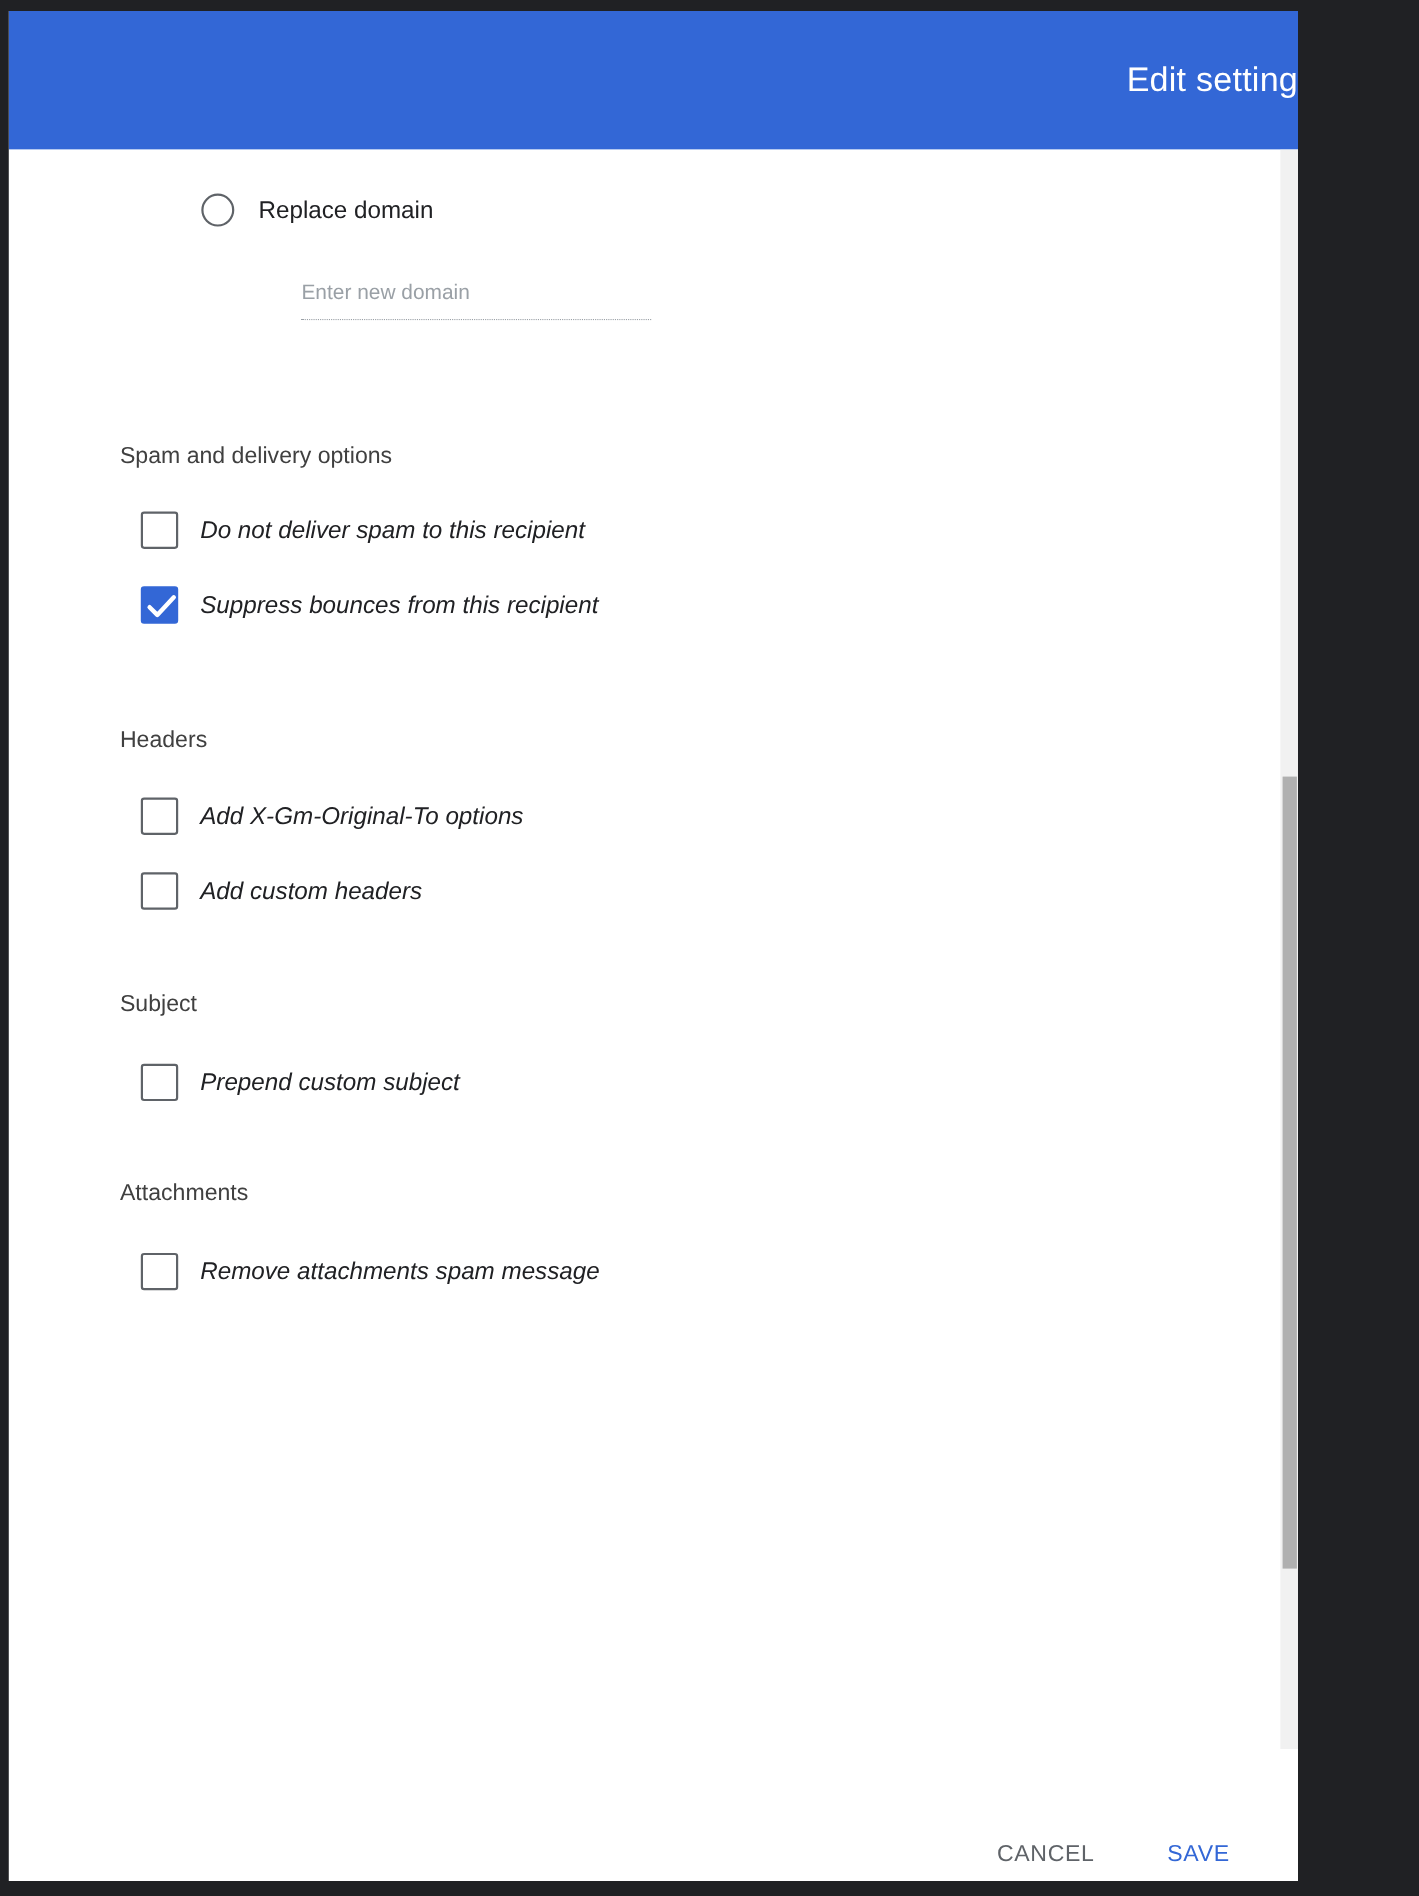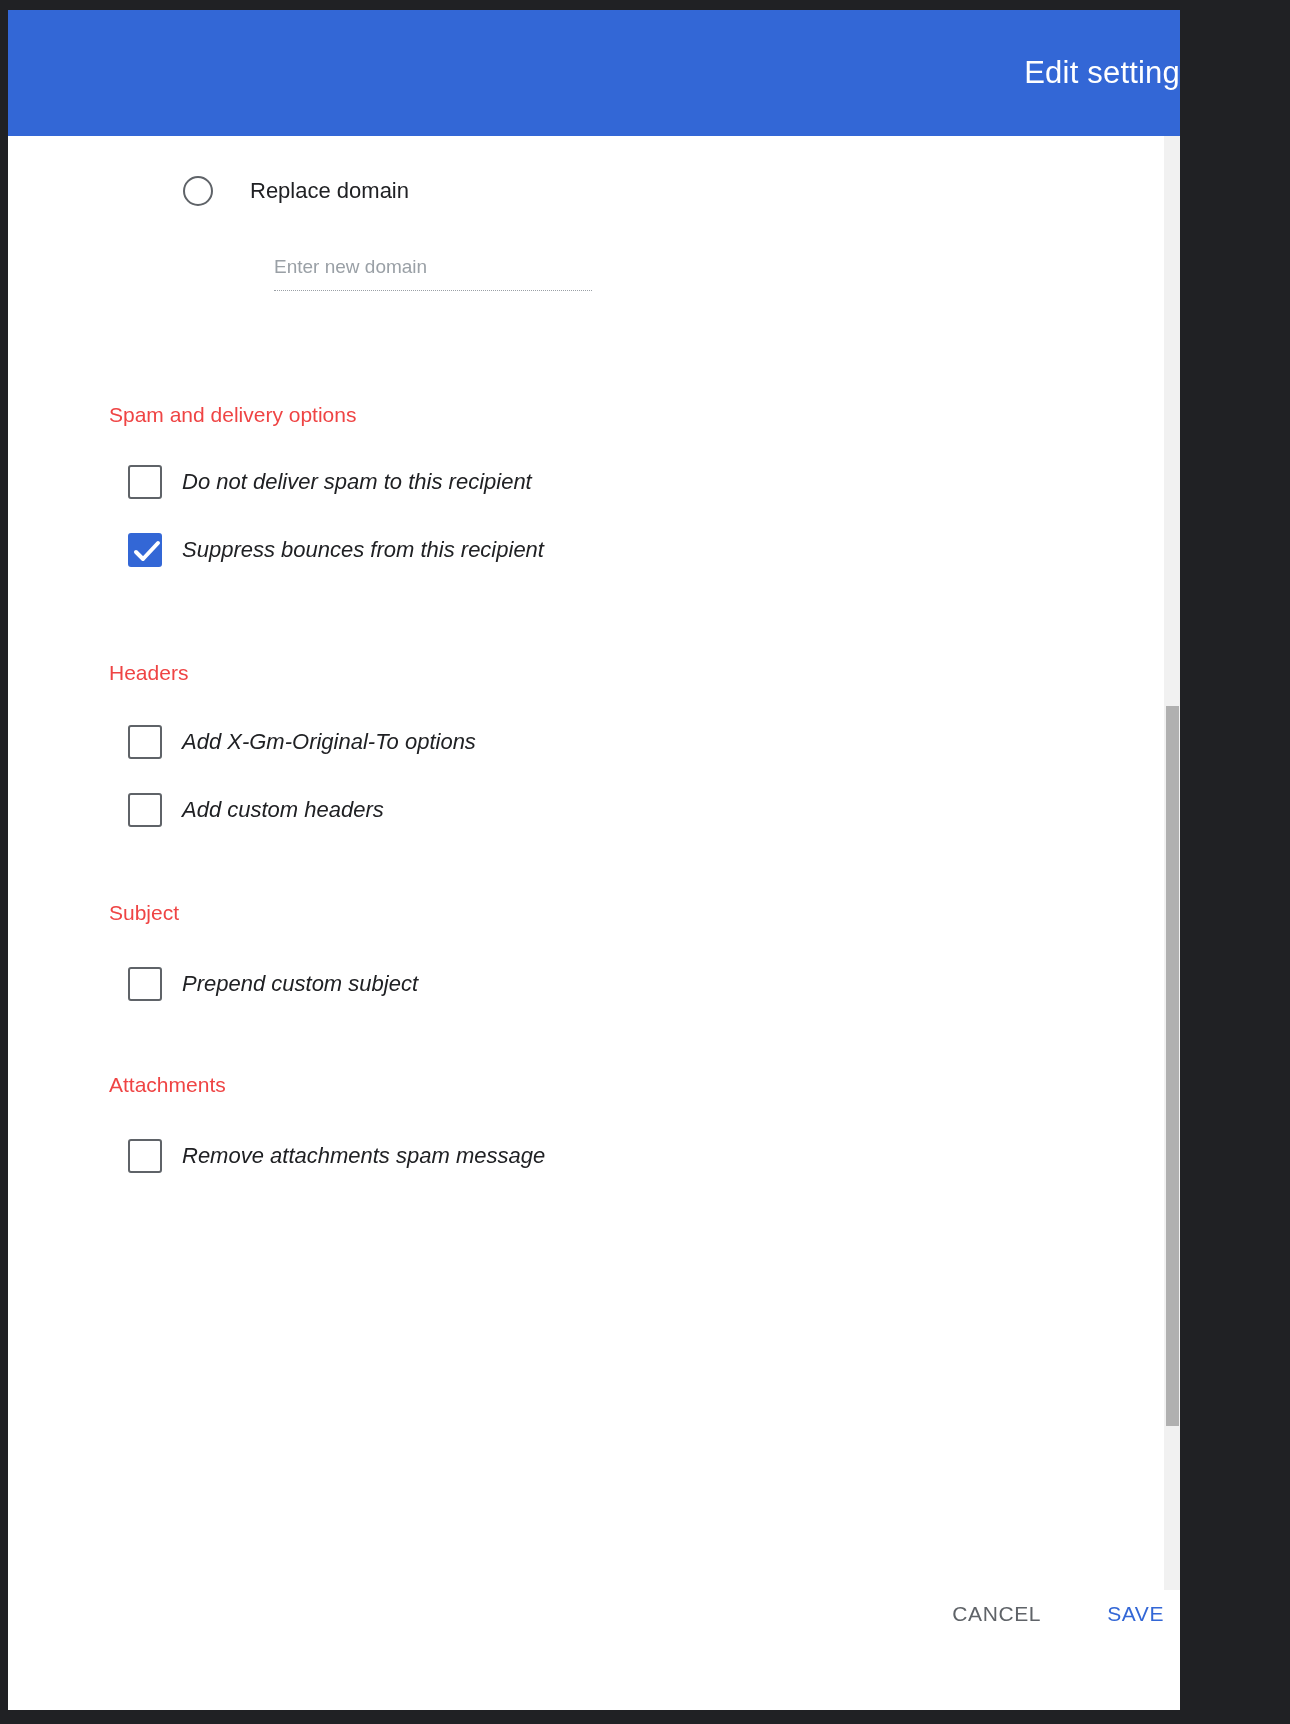--- a/index.html
+++ b/index.html
@@ -72,21 +72,20 @@
     height: 720px;
     background: #b0b0b0;
     border-radius: 0;
   }
 
   .radio-row {
     display: flex;
     align-items: center;
     margin-top: 40px;
     margin-left: 175px;
-    gap: 15px;
   }
   .radio {
     width: 30px;
     height: 30px;
     border: 2px solid #5f6368;
     border-radius: 50%;
     box-sizing: border-box;
     flex: 0 0 auto;
   }
   .radio-label {
@@ -111,21 +110,21 @@
     background: transparent;
     outline: none;
   }
   .domain-input::placeholder {
     color: #9aa0a6;
     opacity: 1;
   }
 
   .section-title {
     font-size: 21px;
-    color: #ef4444;
+    color: #404040;
     margin-left: 101px;
   }
 
   .check-row {
     display: flex;
     align-items: center;
     margin-left: 120px;
   }
   .checkbox {
     width: 34px;
@@ -150,22 +149,23 @@
     font-size: 22px;
     color: #202124;
     margin-left: 20px;
     font-style: italic;
   }
 
   .dialog-footer {
     flex: 0 0 auto;
     height: 120px;
     display: flex;
-    align-items: flex-start;
+    align-items: flex-end;
     justify-content: flex-end;
+    padding-right: 46px;
     background: #ffffff;
   }
   .btn {
     font-size: 21px;
     letter-spacing: 0.6px;
     background: none;
     border: none;
     cursor: pointer;
     font-family: "Liberation Sans", sans-serif;
     padding: 12px 16px;

